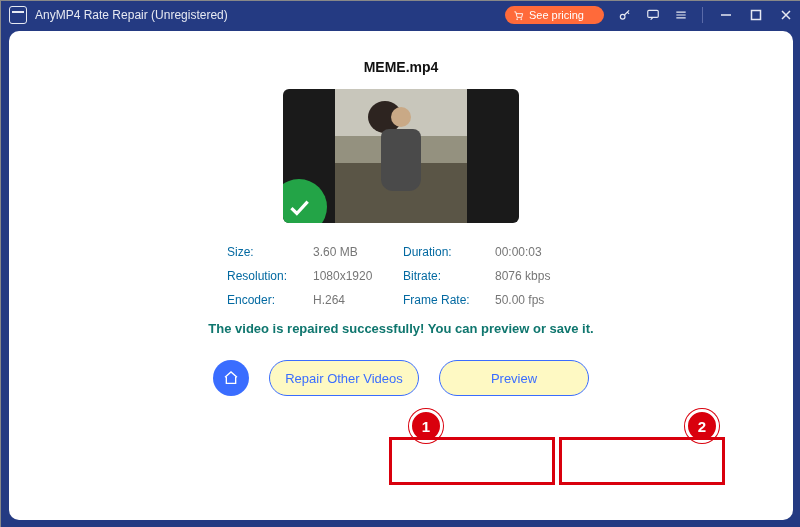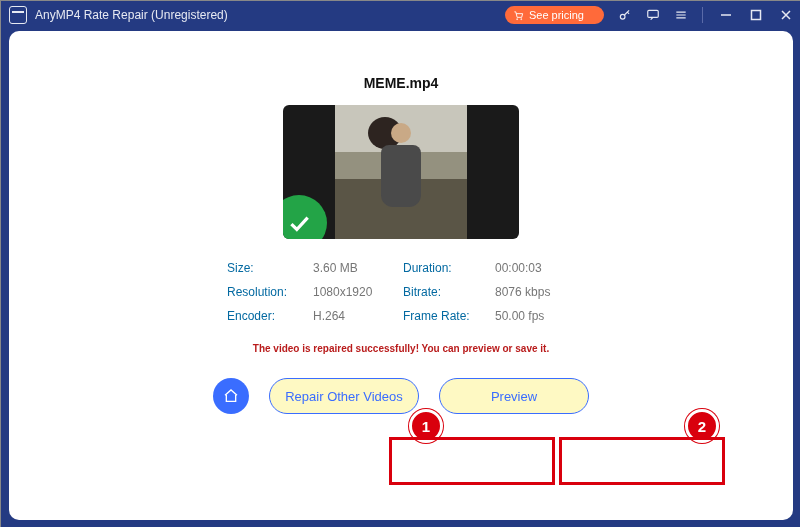--- a/index.html
+++ b/index.html
@@ -8,36 +8,36 @@
   .titlebar .logo{width:16px;height:16px;border:1.5px solid #e6e9f2;border-radius:3px;margin-right:8px;position:relative}
   .titlebar .logo::before{content:"";position:absolute;top:4px;left:2px;right:2px;height:2px;background:#e6e9f2}
   .titlebar .spacer{flex:1}
   .pricing-btn{background:#ff6a3a;color:#fff;border-radius:12px;font-size:11px;padding:3px 20px 3px 8px;display:flex;align-items:center;gap:5px;cursor:pointer}
   .pricing-btn svg{width:11px;height:11px}
   .tb-icon{margin-left:14px;cursor:pointer;display:flex;align-items:center;justify-content:center;color:#e6e9f2}
   .tb-icon svg{width:14px;height:14px;stroke:#e6e9f2}
   .win-btn{width:14px;height:14px;margin-left:16px;display:flex;align-items:center;justify-content:center;cursor:pointer}
   .win-btn svg{stroke:#e6e9f2;width:12px;height:12px}
 
-  .panel{position:absolute;top:30px;left:8px;right:8px;bottom:8px;background:#fff;border-radius:10px;display:flex;flex-direction:column;align-items:center;padding-top:44px;box-sizing:border-box}
+  .panel{position:absolute;top:30px;left:8px;right:8px;bottom:8px;background:#fff;border-radius:10px;display:flex;flex-direction:column;align-items:center;padding-top:28px;box-sizing:border-box}
   .filename{font-size:14px;font-weight:600;color:#111;margin-bottom:14px}
   .thumb{width:236px;height:134px;background:#1a1a1a;border-radius:6px;position:relative;overflow:hidden}
   .thumb .frame{position:absolute;top:0;bottom:0;left:52px;right:52px;background:linear-gradient(#c8c6bb 0 35%,#94917f 35% 55%,#5a5546 55% 100%)}
   .figure{position:absolute;top:18px;left:50%;transform:translateX(-50%);width:52px;height:100px}
   .figure .head{width:20px;height:20px;border-radius:50%;background:#c9a986;margin:0 auto;position:relative}
   .figure .hair{position:absolute;top:-6px;left:-7px;width:34px;height:32px;background:#2d2420;border-radius:50%;z-index:-1}
   .figure .body{width:40px;height:62px;background:#4a4a4a;border-radius:8px 8px 12px 12px;margin:2px auto 0}
   .check-badge{position:absolute;bottom:-12px;left:-12px;width:56px;height:56px;border-radius:50%;background:#23a447;display:flex;align-items:center;justify-content:center}
   .check-badge svg{stroke:#fff;width:26px;height:26px}
 
   .meta{display:grid;grid-template-columns:86px 90px 92px 80px;font-size:12px;color:#333;row-gap:10px;margin-top:22px}
   .meta .k{color:#0369a1;font-weight:400}
   .meta .v{color:#767676}
 
-  .status{font-size:10px;font-weight:700;color:#b91c1c;margin-top:20px}
+  .status{font-size:13px;font-weight:700;color:#0f766e;margin-top:14px}
 
   .btn-row{display:flex;align-items:center;gap:20px;margin-top:24px}
   .home-btn{width:36px;height:36px;border-radius:50%;background:#3a6dff;display:flex;align-items:center;justify-content:center;cursor:pointer}
   .home-btn svg{stroke:#fff;width:16px;height:16px}
   .pill{width:150px;height:36px;border-radius:18px;font-size:13px;display:flex;align-items:center;justify-content:center;cursor:pointer;box-sizing:border-box}
   .pill.outline{border:1px solid #3a6dff;color:#3a6dff;background:#fef9c3}
   .pill.solid{background:#3a6dff;color:#fff}
 
   .callout{position:absolute;pointer-events:none}
   .callout .box{border:3px solid #d9000d;position:absolute}

